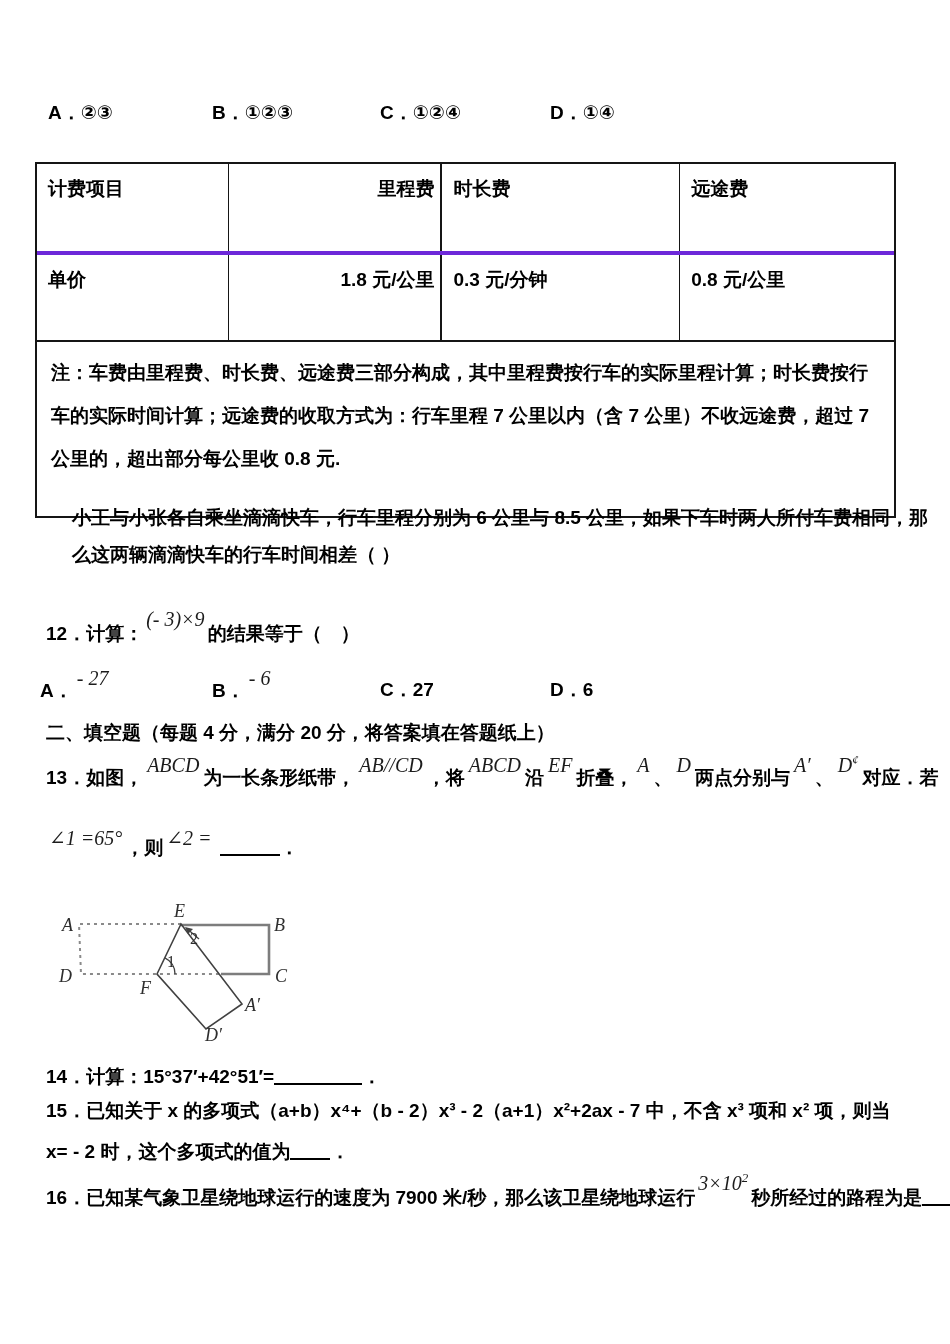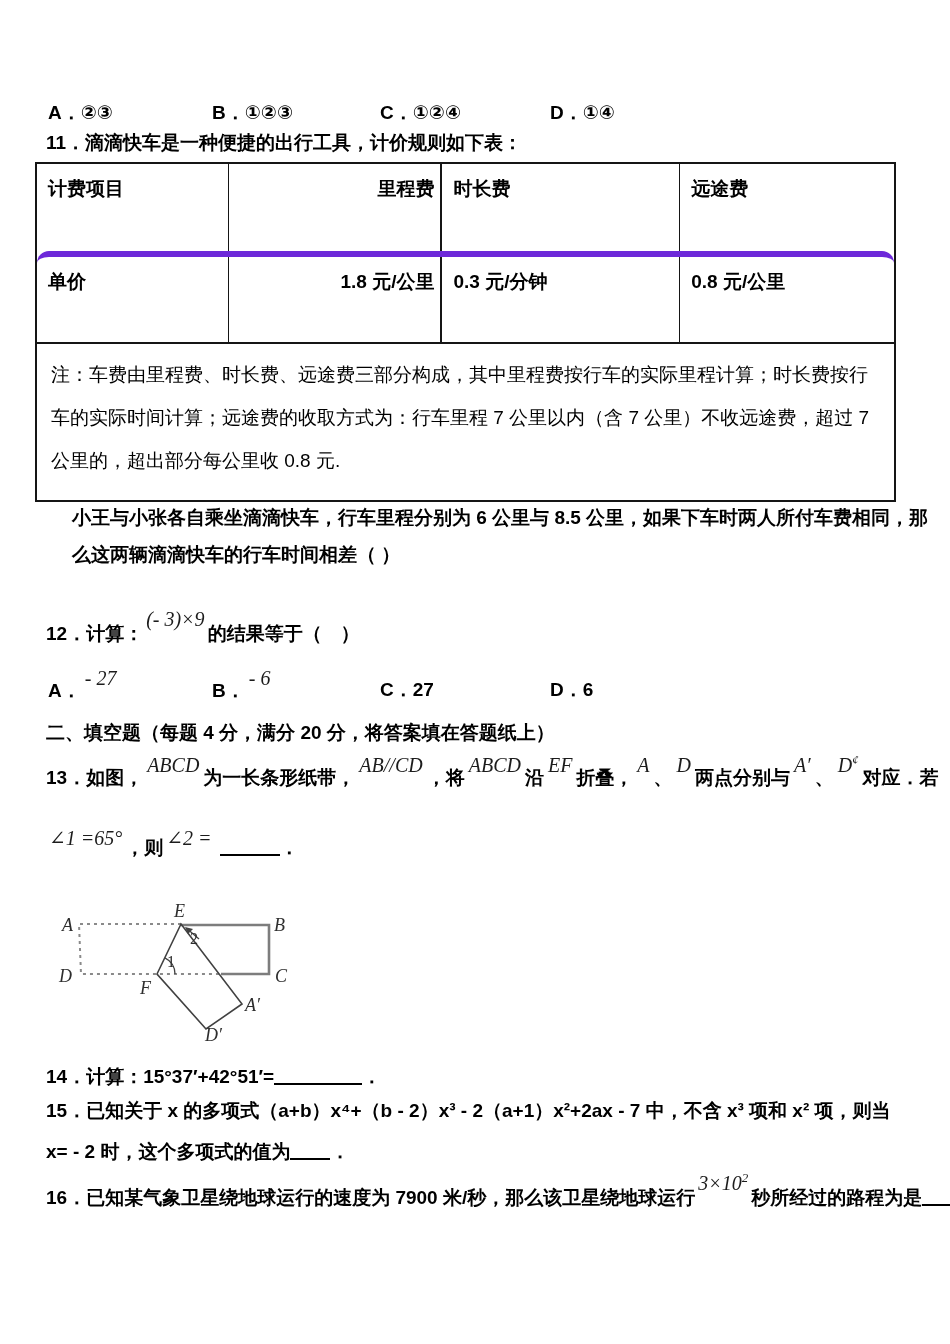--- a/index.html
+++ b/index.html
@@ -36,38 +36,38 @@
     height:14px;
     vertical-align:-2px;
   }
   
   .ptable{
     width:861px;
     border:2px solid #151515;
     box-sizing:border-box;
   }
   .trow{display:flex;}
-  .trow.r2{border-top:6px solid #6d28d9;border-radius:12px;}
+  .trow.r2{border-top:4px solid #6d28d9;}
   .tcell{
     box-sizing:border-box;
     padding:12px 6px 0 11px;
   }
   .c1{width:197px;}
   .c2{width:220px;border-left:1px solid #151515;text-align:right;}
   .c3{width:222px;border-left:2px solid #151515;}
   .c4{width:222px;border-left:1px solid #151515;margin-left:24px;}
   .r1{height:87px;}
   .r2{height:85px;}
   .tnote{
     border-top:2px solid #151515;
-    height:158px;
+    height:176px;
     box-sizing:border-box;
     padding:9px 14px 0 14px;
     line-height:43px;
-    font-weight:400;
+    font-weight:700;
   }
   svg text{
     font-family:"Liberation Serif","DejaVu Serif",serif;
     font-style:italic;
     font-weight:400;
     fill:#2e2e2e;
   }
   svg text.num{font-style:normal;}
 </style>
 </head>
@@ -75,21 +75,20 @@
 
 <div class="page">
 
   <div class="abs optrow" style="top:98px;left:0;width:822px;">
     <span class="opt" style="left:48px">A．②③</span>
     <span class="opt" style="left:212px">B．①②③</span>
     <span class="opt" style="left:380px">C．①②④</span>
     <span class="opt" style="left:550px">D．①④</span>
   </div>
 
-  <div class="abs line" style="top:128px;left:46px;">11．滴滴快车是一种便捷的出行工具，计价规则如下表：</div>
 
   <div class="abs ptable" style="top:162px;left:35px;">
     <div class="trow r1">
       <div class="tcell c1">计费项目</div>
       <div class="tcell c2">里程费</div>
       <div class="tcell c3">时长费</div>
       <div class="tcell c4">远途费</div>
     </div>
     <div class="trow r2">
       <div class="tcell c1">单价</div>
@@ -100,21 +99,21 @@
     <div class="tnote">注：车费由里程费、时长费、远途费三部分构成，其中里程费按行车的实际里程计算；时长费按行车的实际时间计算；远途费的收取方式为：行车里程 7 公里以内（含 7 公里）不收远途费，超过 7 公里的，超出部分每公里收 0.8 元.</div>
   </div>
 
   <div class="abs para" style="top:499px;left:46px;width:862px;margin-left:26px;">小王与小张各自乘坐滴滴快车，行车里程分别为 6 公里与 8.5 公里，如果下车时两人所付车费相同，那么这两辆滴滴快车的行车时间相差（ ）</div>
 
 
   <div class="abs line" style="top:618px;left:46px;">
     <span>12．计算：</span><span class="math raise-hi">(- 3)×9</span><span>的结果等于（　）</span>
   </div>
   <div class="abs optrow" style="top:675px;left:0;width:950px;">
-    <span class="opt" style="left:48px"><span>A．</span><span class="math raise-md">- 27</span></span>
+    <span class="opt" style="left:40px"><span>A．</span><span class="math raise-md">- 27</span></span>
     <span class="opt" style="left:212px"><span>B．</span><span class="math raise-md">- 6</span></span>
     <span class="opt" style="left:380px">C．27</span>
     <span class="opt" style="left:550px">D．6</span>
   </div>
 
   <div class="abs line" style="top:718px;left:46px;">二、填空题（每题 4 分，满分 20 分，将答案填在答题纸上）</div>
 
   <div class="abs line" style="top:762px;left:46px;">
     <span>13．如图，</span><span class="math raise-md">ABCD</span><span>为一长条形纸带，</span><span class="math raise-md">AB//CD</span><span>，将</span><span class="math raise-md">ABCD</span><span>沿</span><span class="math raise-md">EF</span><span>折叠，</span><span class="math raise-md">A</span><span>、</span><span class="math raise-md">D</span><span>两点分别与</span><span class="math raise-md">A′</span><span>、</span><span class="math raise-md"><span>D</span><span class="msup">¢</span></span><span>对应．若</span>
   </div>

